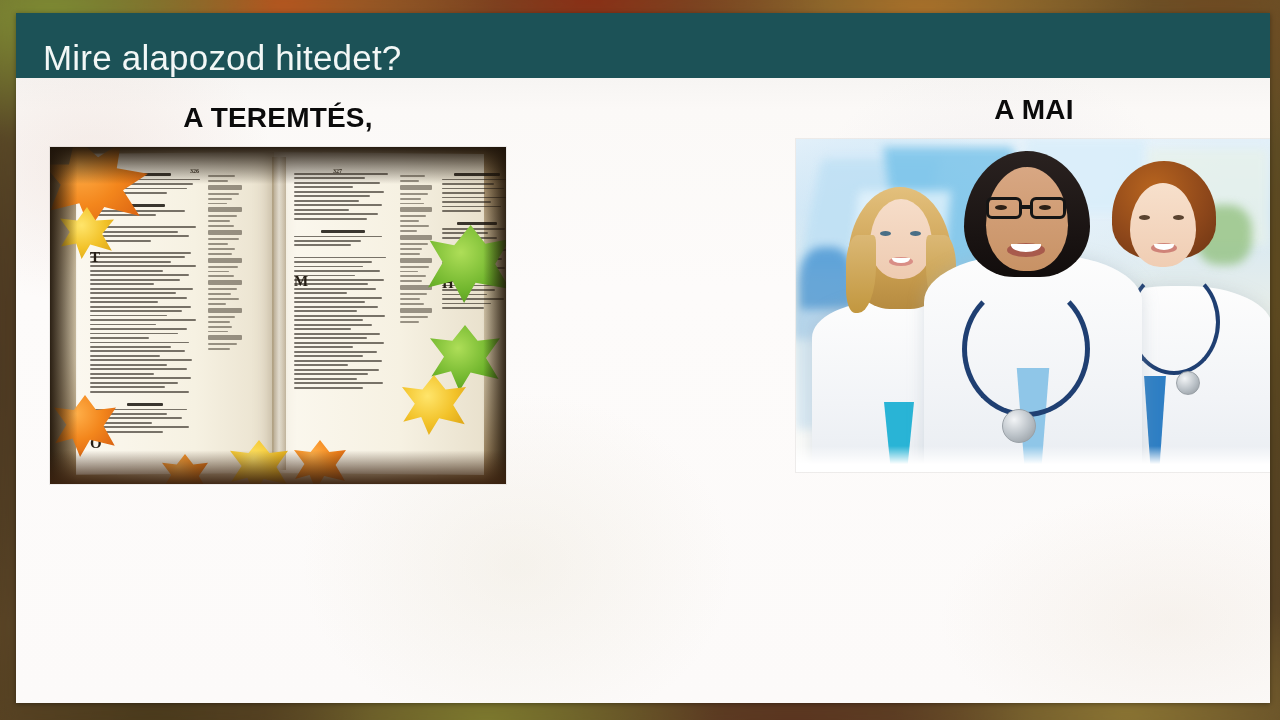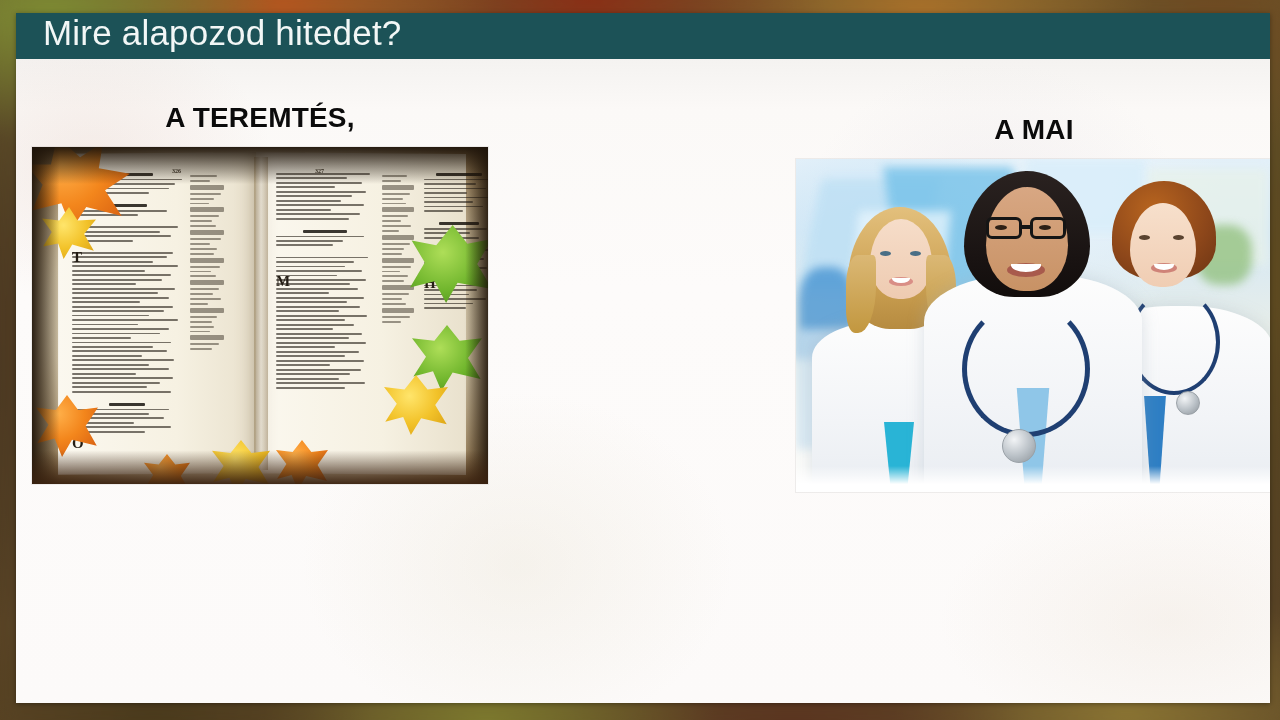--- a/index.html
+++ b/index.html
@@ -61,24 +61,24 @@
       radial-gradient(ellipse 260px 200px at 78% 28%, rgba(222,216,225,0.28) 0%, rgba(222,216,225,0) 72%),
       radial-gradient(ellipse 320px 180px at 92% 88%, rgba(233,222,208,0.30) 0%, rgba(233,222,208,0) 72%);
     pointer-events: none;
   }
 
   
   #title-bar {
     position: absolute;
     left: 0; top: 0;
     width: 1254px;
-    height: 46px;
+    height: 65px;
     background: #1c5257;
     display: flex;
-    align-items: flex-start;
+    align-items: flex-end;
   }
   #title-text {
     color: #f2f7f6;
     font-size: 35px;
     font-weight: 400;
     letter-spacing: 0.2px;
     padding-left: 27px;
     font-family: "Liberation Sans", sans-serif;
     white-space: nowrap;
   }
@@ -89,22 +89,22 @@
     text-align: center;
     font-weight: bold;
     color: #0b0b0b;
     font-size: 28px;
     line-height: 33px;
     letter-spacing: 0.2px;
     font-family: "Liberation Sans", sans-serif;
     text-shadow: 0 1px 0 rgba(255,255,255,0.55);
   }
 
-  #panel-left  { left: 16px;  top: 88px; width: 456px; }
-  #panel-right { left: 780px; top: 100px; width: 476px; }
+  #panel-left  { left: 34px;  top: 88px; width: 456px; }
+  #panel-right { left: 780px; top: 80px; width: 476px; }
 
   .photo {
     position: relative;
     overflow: hidden;
     background: #fff;
     box-shadow: 0 0 0 1px rgba(0,0,0,0.06);
   }
 
   
   #bible-photo { width: 456px; height: 337px; margin-top: 13px; }

